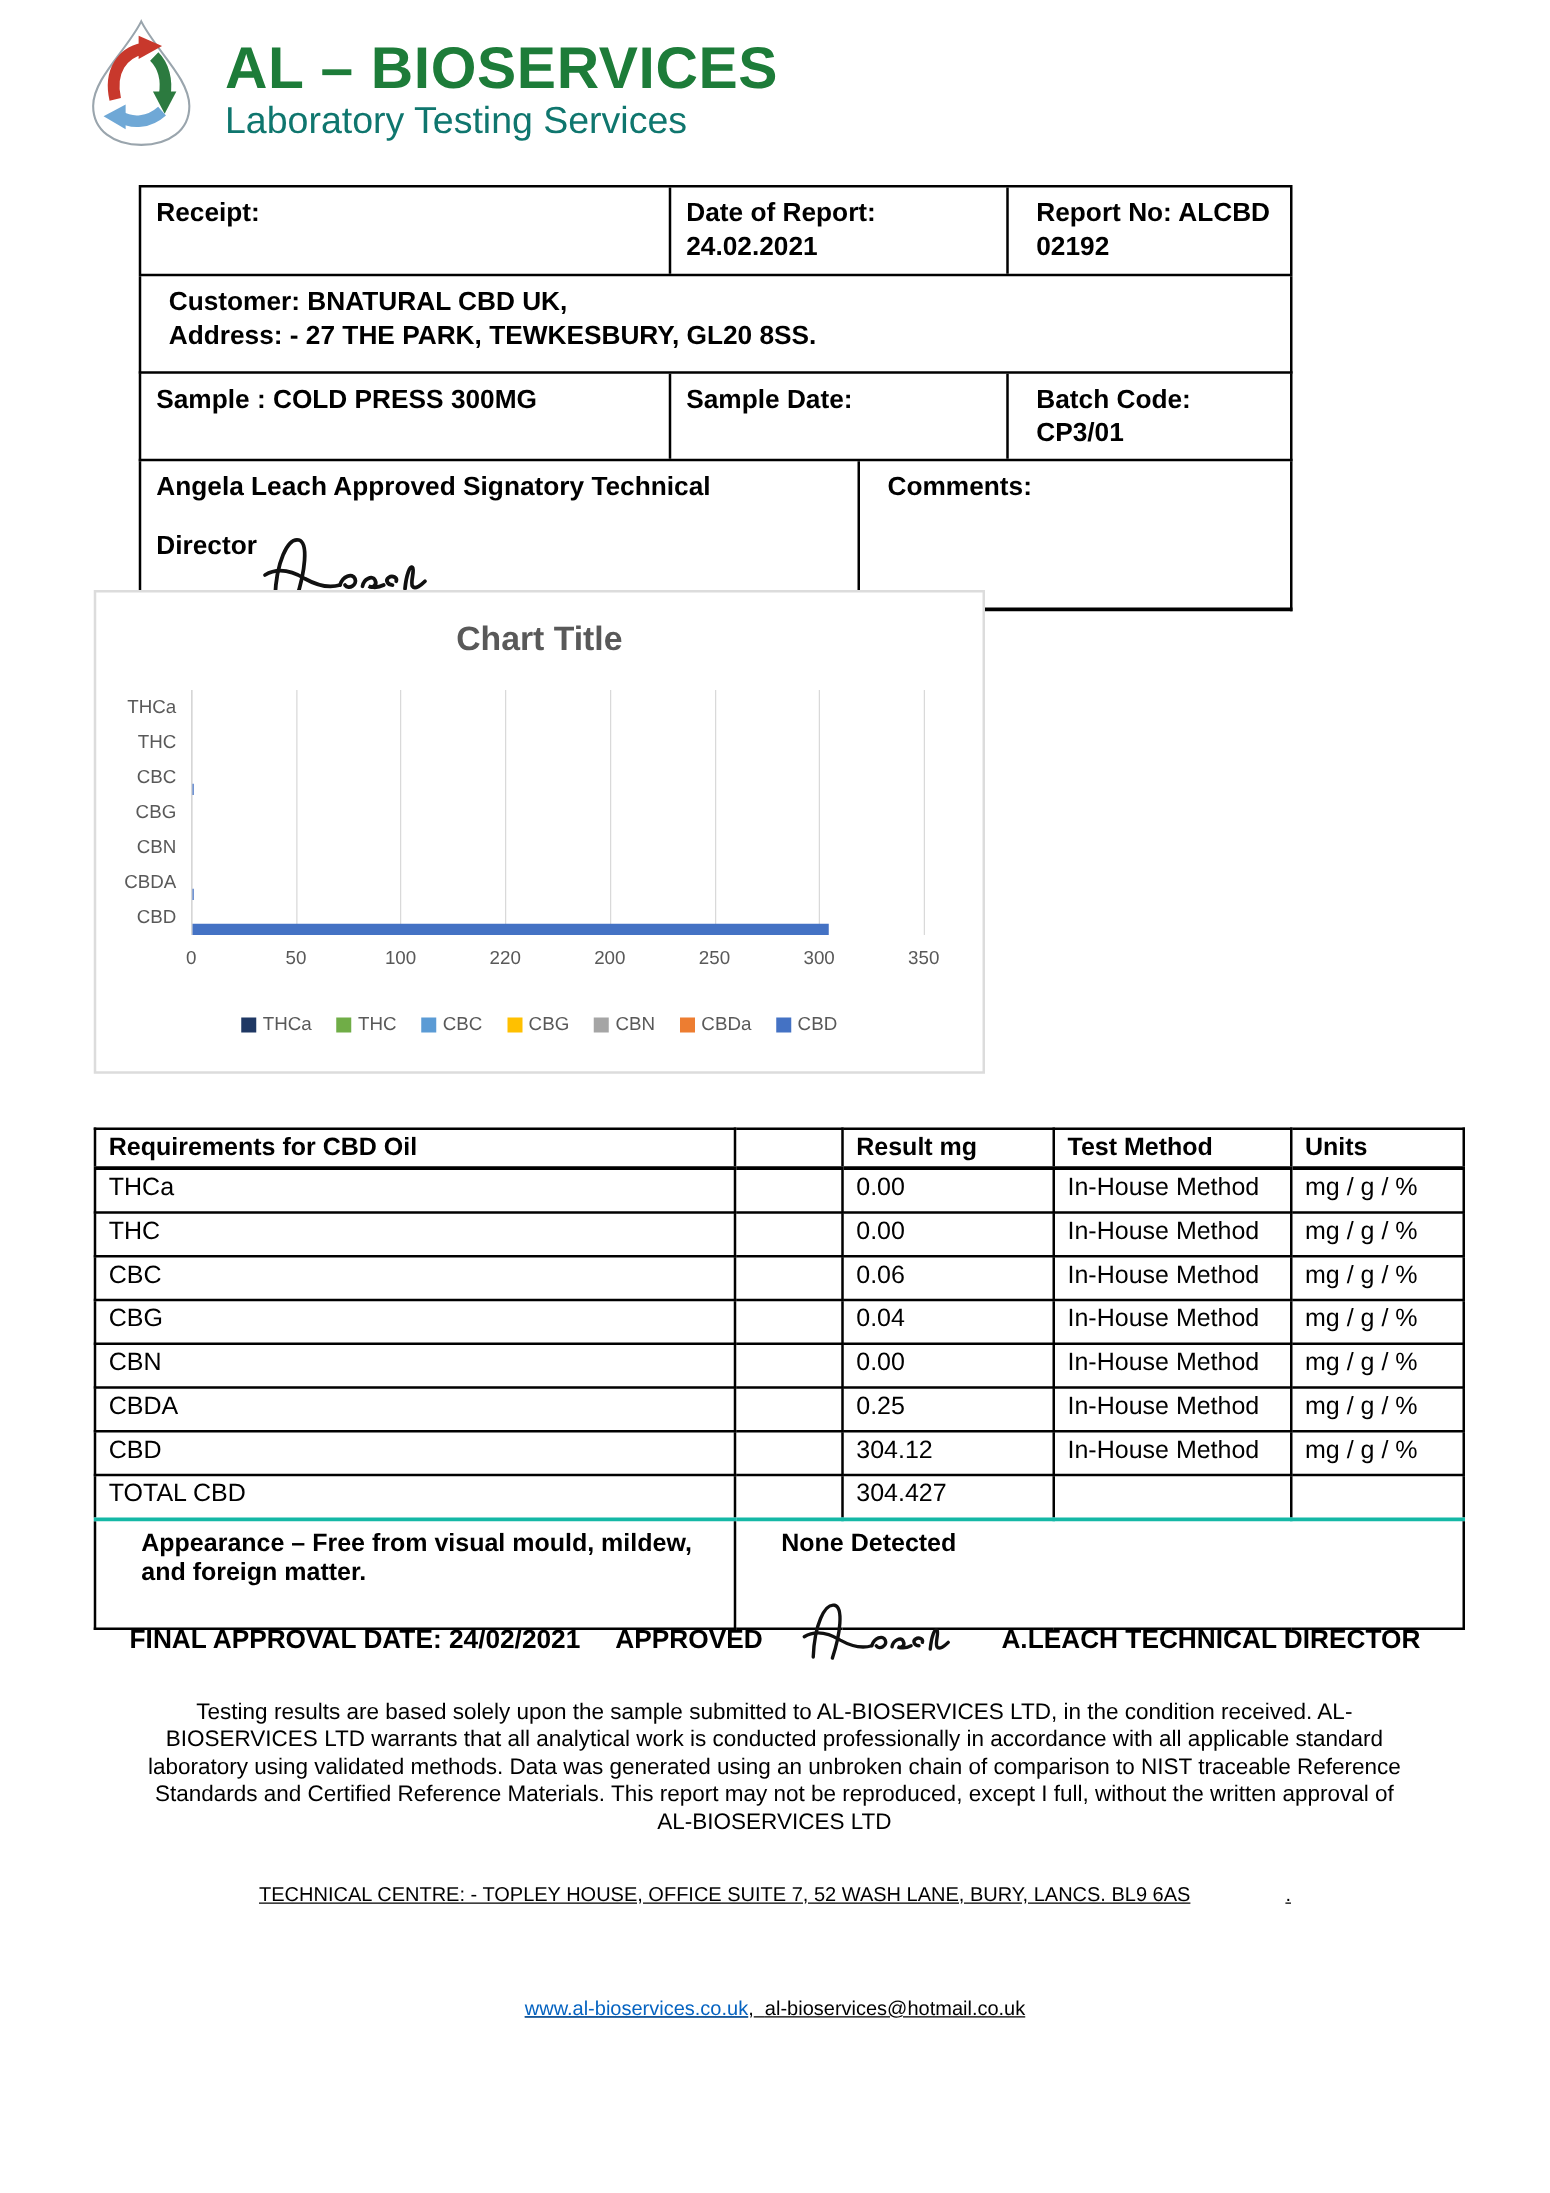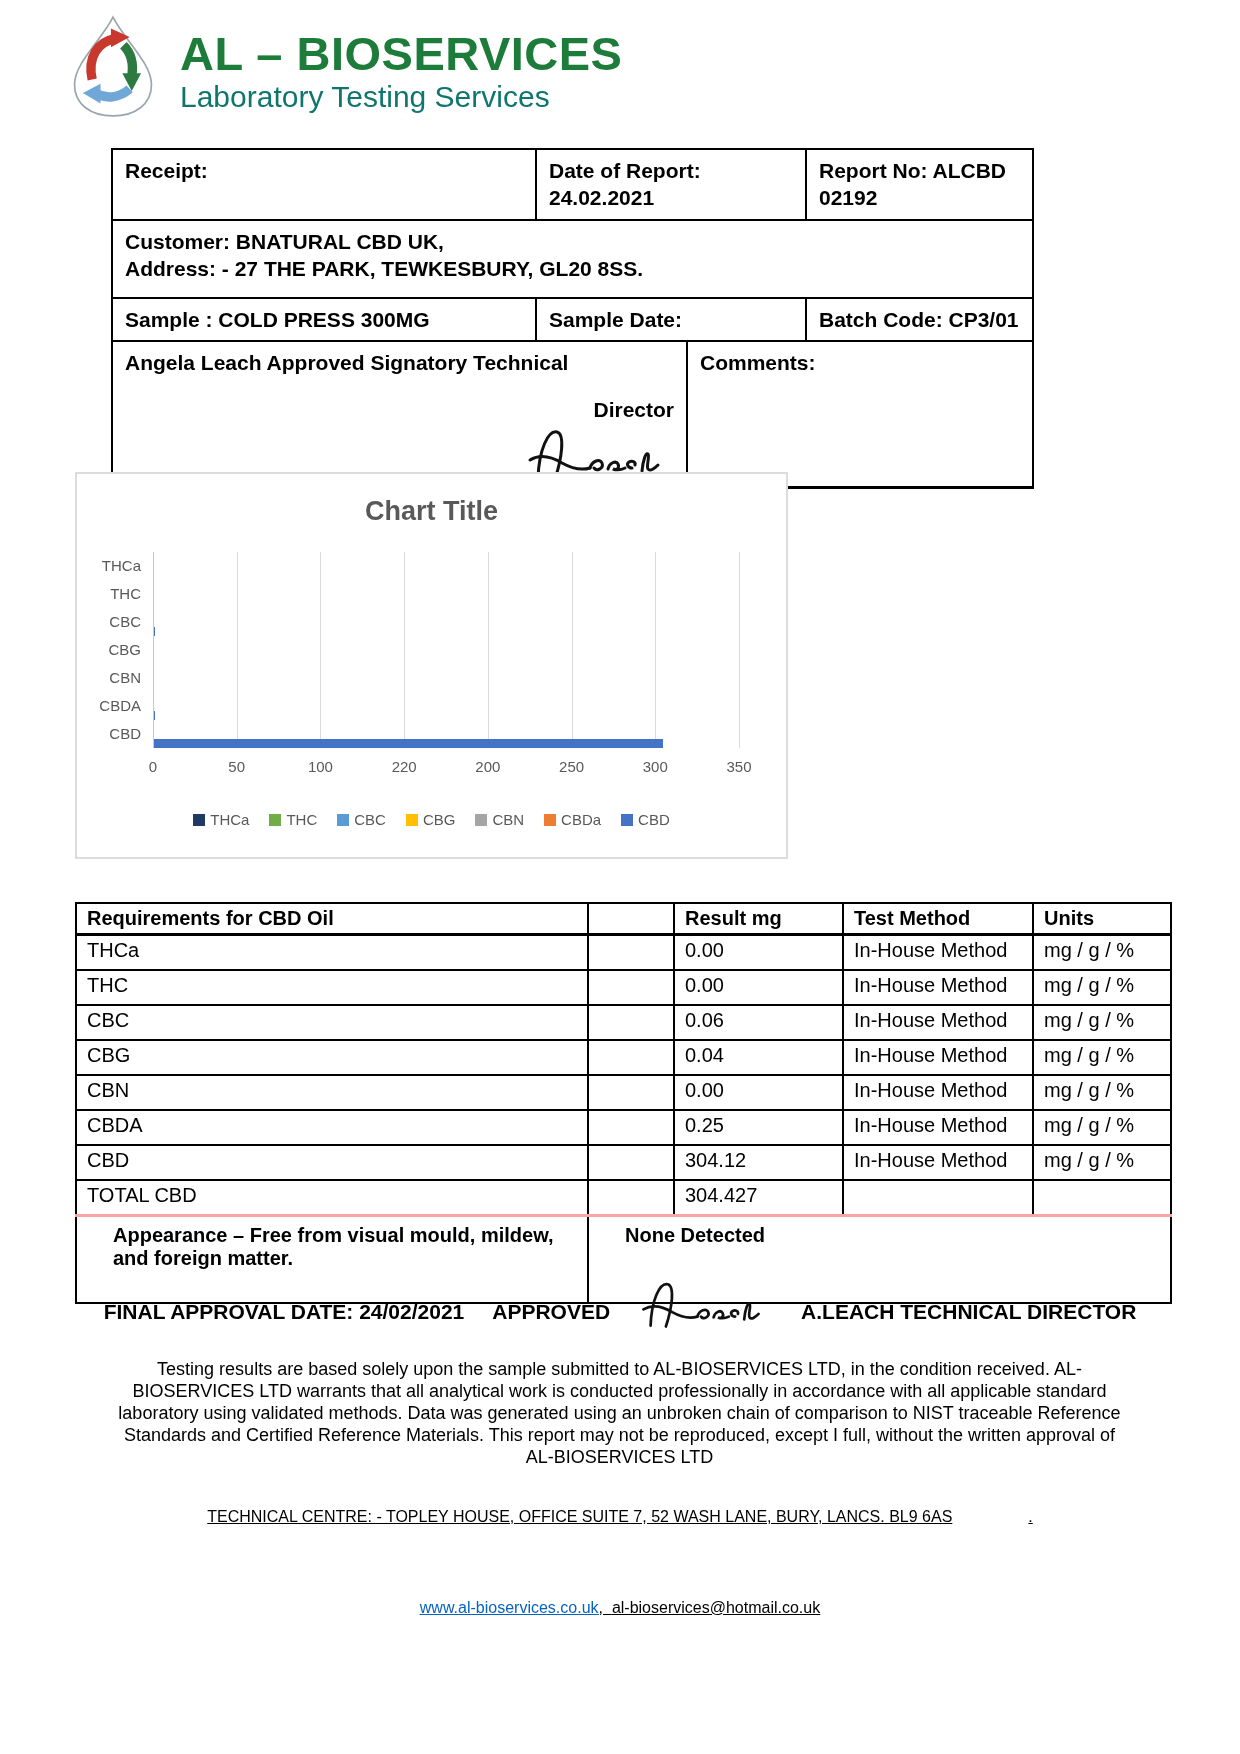--- a/index.html
+++ b/index.html
@@ -14,23 +14,23 @@
   .logo-subtitle { font-size:30px; font-weight:400; color:#0f766e; margin-top:3px; }
 
   
   .info { position:absolute; left:75px; top:148px; width:923px; font-size:21px; font-weight:700; line-height:1.3;padding-left:36px; }
   .irow { display:grid; border:2px solid #000; border-top:none; box-sizing:border-box; }
   .irow.first { border-top:2px solid #000; }
   .irow.last { border-bottom:3px solid #000; }
   .r13 { grid-template-columns:424px 270px 1fr; }
   .r4  { grid-template-columns:575px 1fr; }
   .icell { padding:7px 12px; border-right:2px solid #000; box-sizing:border-box; }
-  .icell:last-child { border-right:none; }
+  .icell:last-child { border-right:none;margin-left:10px; }
   .h72 { min-height:68px; } .h80 { min-height:76px; } .h44 { min-height:28px; } .h118 { min-height:112px; }
-  .sig-line { display:flex; align-items:flex-end; margin-top:20px;flex-direction:column; }
+  .sig-line { display:flex; align-items:flex-start; margin-top:20px; }
   .sig-line svg { margin-bottom:-6px; }
 
   
   .chart-box { position:absolute; left:75px; top:472px; width:713px; height:387px;
                border:2px solid #dcdcdc; background:#fff; box-sizing:border-box; }
   .chart-canvas { position:absolute; inset:0; }
   .chart-title { position:absolute; top:22px; left:0; width:100%; text-align:center;
                  font-size:27px; font-weight:700; color:#595959; }
   .gridline { position:absolute; background:#d9d9d9; }
   .x-label { position:absolute; transform:translateX(-50%); font-size:15px; color:#595959; }
@@ -41,21 +41,21 @@
   .legend-item { display:flex; align-items:center; gap:5px; }
   .sq { width:12px; height:12px; display:inline-block; }
 
   
   .results { position:absolute; left:75px; top:902px; width:1095px; border-collapse:collapse;
              table-layout:fixed; font-size:20px; }
   .results th, .results td { border:2px solid #000; padding:3px 10px; text-align:left;
                              vertical-align:top; overflow:hidden; }
   .results thead th { font-weight:700; border-bottom:3px solid #000; }
   .results tbody td { font-weight:400; height:27px; }
-  .results tr.appearance td { border-top:3px solid #fca5a5; font-weight:700; padding-top:7px; padding-bottom:32px;padding-left:36px; }
+  .results tr.appearance td { border-top:3px solid #14b8a6; font-weight:700; padding-top:7px; padding-bottom:32px;padding-left:36px; }
 
   
   .approval { position:absolute; left:0; top:1292px; width:100%; display:flex; justify-content:center;
               align-items:center; gap:28px; font-weight:700; font-size:21px; }
   .approval svg { margin-top:-16px; }
   .disclaimer { position:absolute; left:117px; top:1340px; width:1005px; text-align:center;
                 font-size:18px; line-height:22px; font-weight:400; }
   .fline { position:absolute; left:0; width:100%; text-align:center; font-size:16px;text-decoration:underline; }
   .f1 { top:1508px; } .f2 { top:1554px; } .f3 { top:1599px; }
   .dot-gap { margin-left:76px; }

